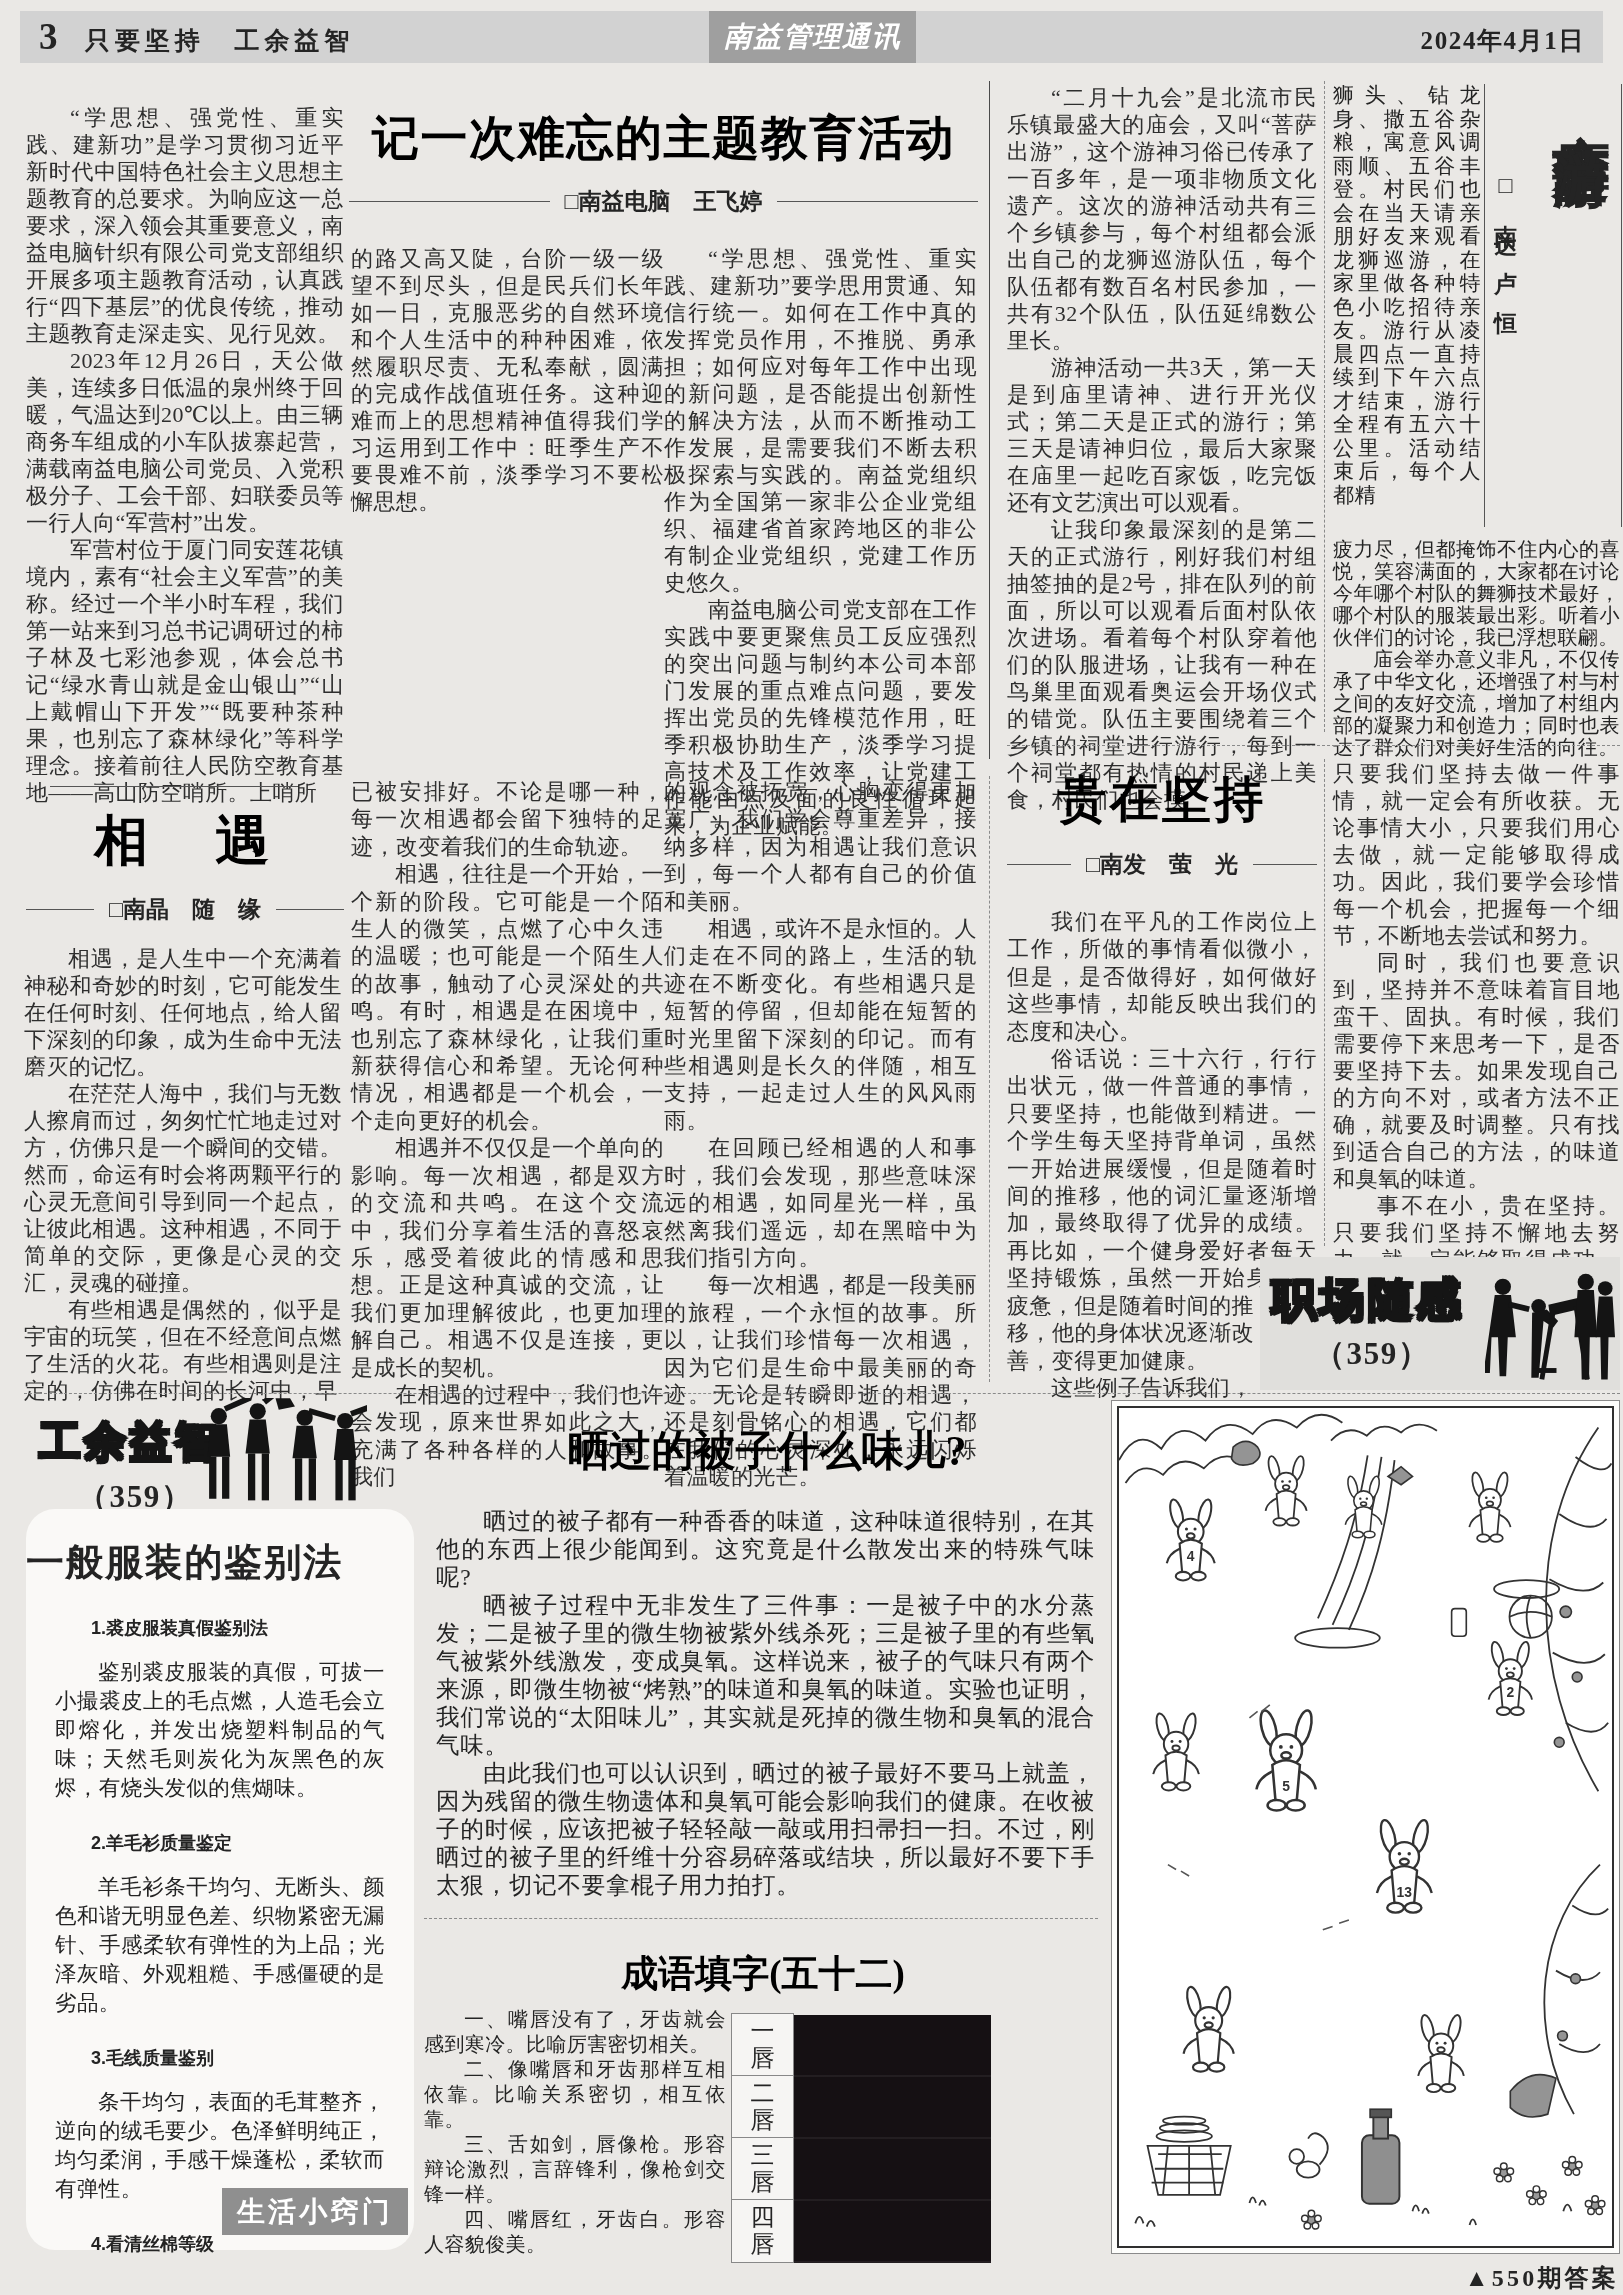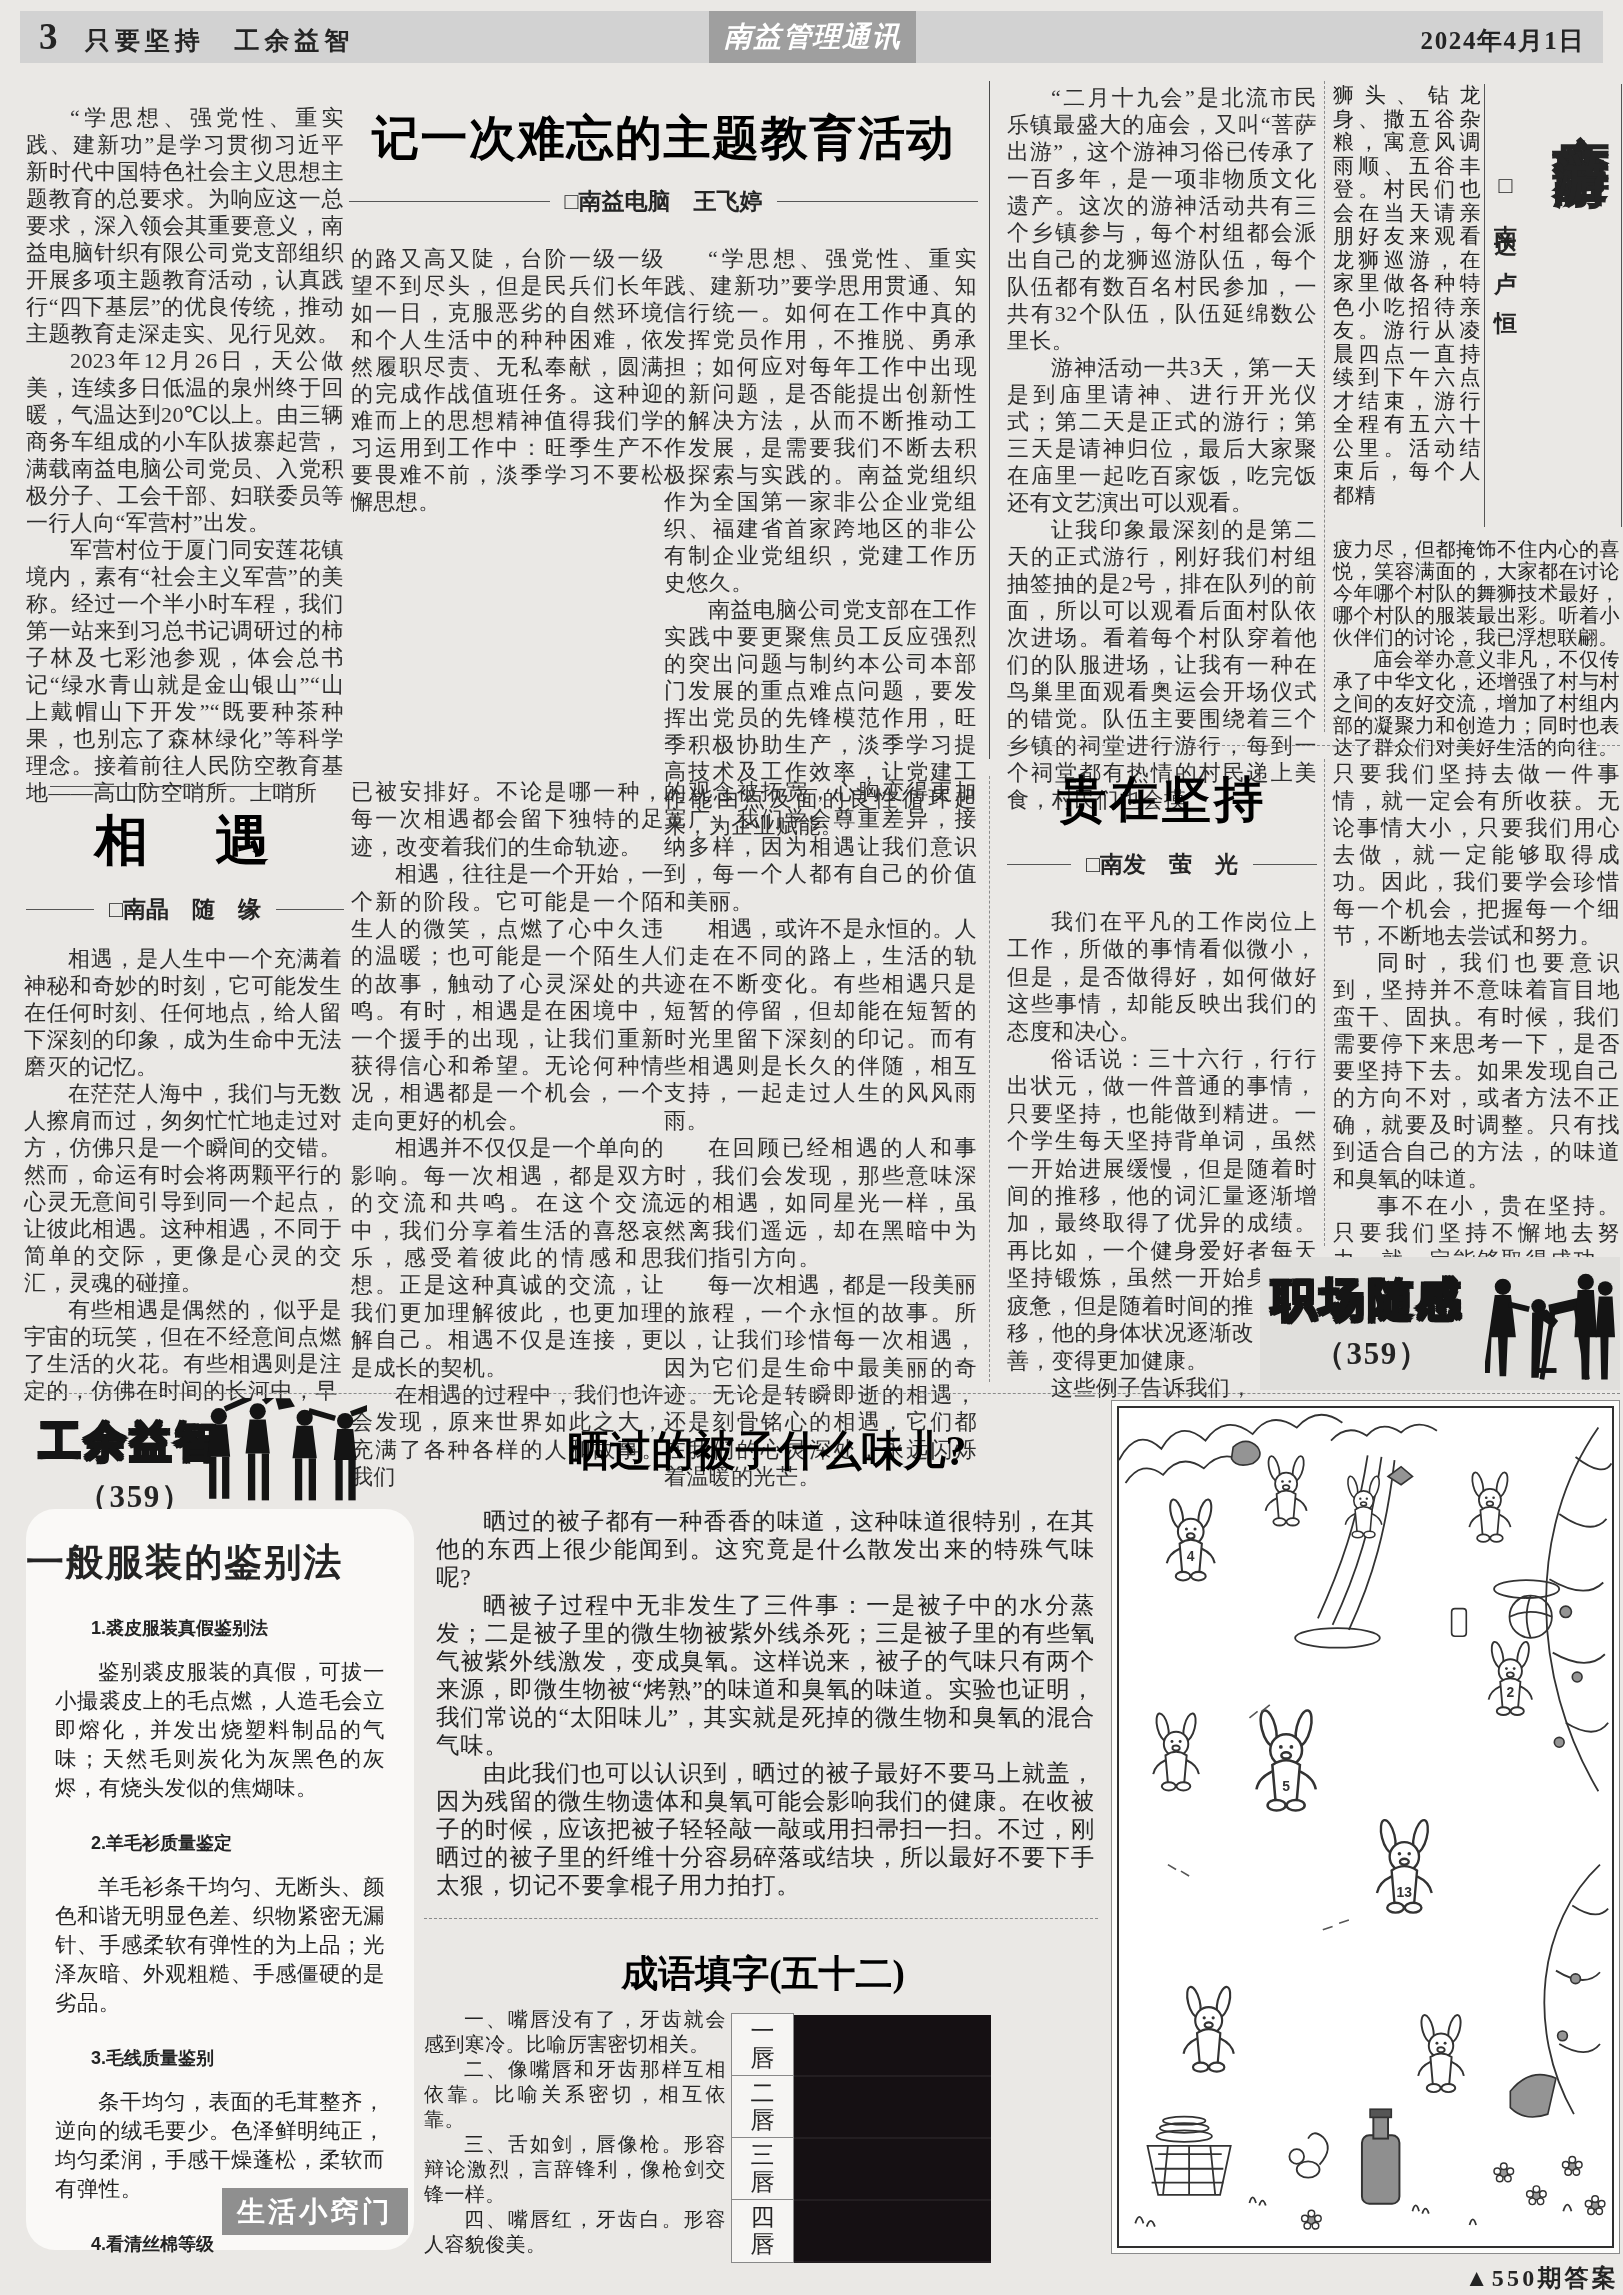--- a/index.html
+++ b/index.html
@@ -139,21 +139,21 @@
       <div class="byline-rule"></div>
     </div>
   </div>
   <div class="abs col body-text" style="left:24px;top:945px;width:318px;height:437px;">
       <p class="para ind">相遇，是人生中一个充满着神秘和奇妙的时刻，它可能发生在任何时刻、任何地点，给人留下深刻的印象，成为生命中无法磨灭的记忆。</p>
       <p class="para ind">在茫茫人海中，我们与无数人擦肩而过，匆匆忙忙地走过对方，仿佛只是一个瞬间的交错。然而，命运有时会将两颗平行的心灵无意间引导到同一个起点，让彼此相遇。这种相遇，不同于简单的交际，更像是心灵的交汇，灵魂的碰撞。</p>
       <p class="para ind">有些相遇是偶然的，似乎是宇宙的玩笑，但在不经意间点燃了生活的火花。有些相遇则是注定的，仿佛在时间的长河中，早</p>
     </div>
   <div class="abs col body-text" style="left:351px;top:778px;width:313px;height:604px;line-height:27.4px;">
       <p class="para">已被安排好。不论是哪一种，每一次相遇都会留下独特的足迹，改变着我们的生命轨迹。</p>
-      <p class="para ind">相遇，往往是一个开始，一个新的阶段。它可能是一个陌生人的微笑，点燃了心中久违的温暖；也可能是一个陌生人的故事，触动了心灵深处的共鸣。有时，相遇是在困境中，一个援手的出现，让我们重新获得信心和希望。无论何种情况，相遇都是一个机会，一个走向更好的机会。</p>
+      <p class="para ind">相遇，往往是一个开始，一个新的阶段。它可能是一个陌生人的微笑，点燃了心中久违的温暖；也可能是一个陌生人的故事，触动了心灵深处的共鸣。有时，相遇是在困境中，也别忘了森林绿化，让我们重新获得信心和希望。无论何种情况，相遇都是一个机会，一个走向更好的机会。</p>
       <p class="para ind">相遇并不仅仅是一个单向的影响。每一次相遇，都是双方的交流和共鸣。在这个交流中，我们分享着生活的喜怒哀乐，感受着彼此的情感和思想。正是这种真诚的交流，让我们更加理解彼此，也更加理解自己。相遇不仅是连接，更是成长的契机。</p>
       <p class="para ind">在相遇的过程中，我们也许会发现，原来世界如此之大，充满了各种各样的人和故事。我们</p>
     </div>
   <div class="abs col body-text" style="left:664px;top:778px;width:313px;height:604px;line-height:27.4px;">
       <p class="para">的观念被拓宽，心胸变得更加宽广。我们学会尊重差异，接纳多样，因为相遇让我们意识到，每一个人都有自己的价值和美丽。</p>
       <p class="para ind">相遇，或许不是永恒的。人们走在不同的路上，生活的轨迹在不断变化。有些相遇只是短暂的停留，但却能在短暂的时光里留下深刻的印记。而有些相遇则是长久的伴随，相互支持，一起走过人生的风风雨雨。</p>
       <p class="para ind">在回顾已经相遇的人和事时，我们会发现，那些意味深远的相遇，如同星光一样，虽然离我们遥远，却在黑暗中为我们指引方向。</p>
       <p class="para ind">每一次相遇，都是一段美丽的旅程，一个永恒的故事。所以，让我们珍惜每一次相遇，因为它们是生命中最美丽的奇迹。无论是转瞬即逝的相遇，还是刻骨铭心的相遇，它们都在我们的心灵深处，永远闪烁着温暖的光芒。</p>
     </div>
 

